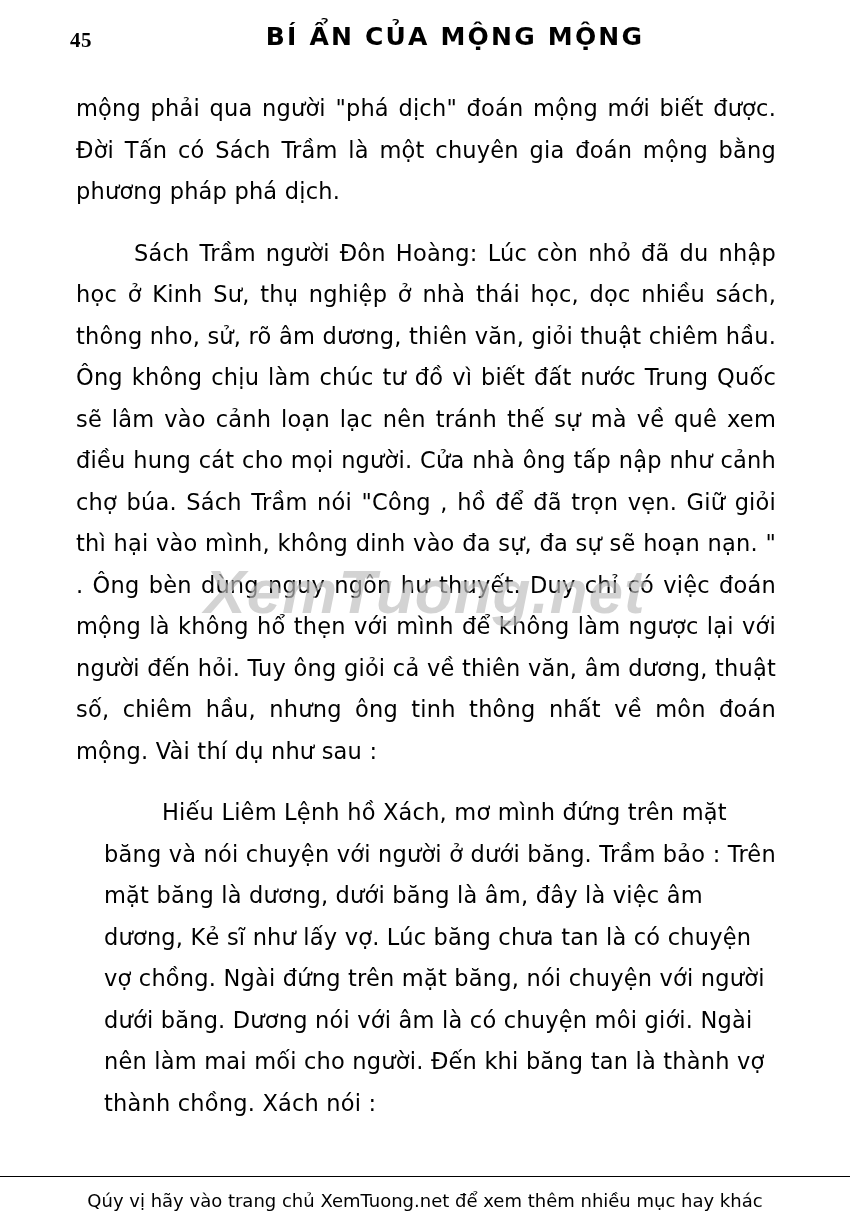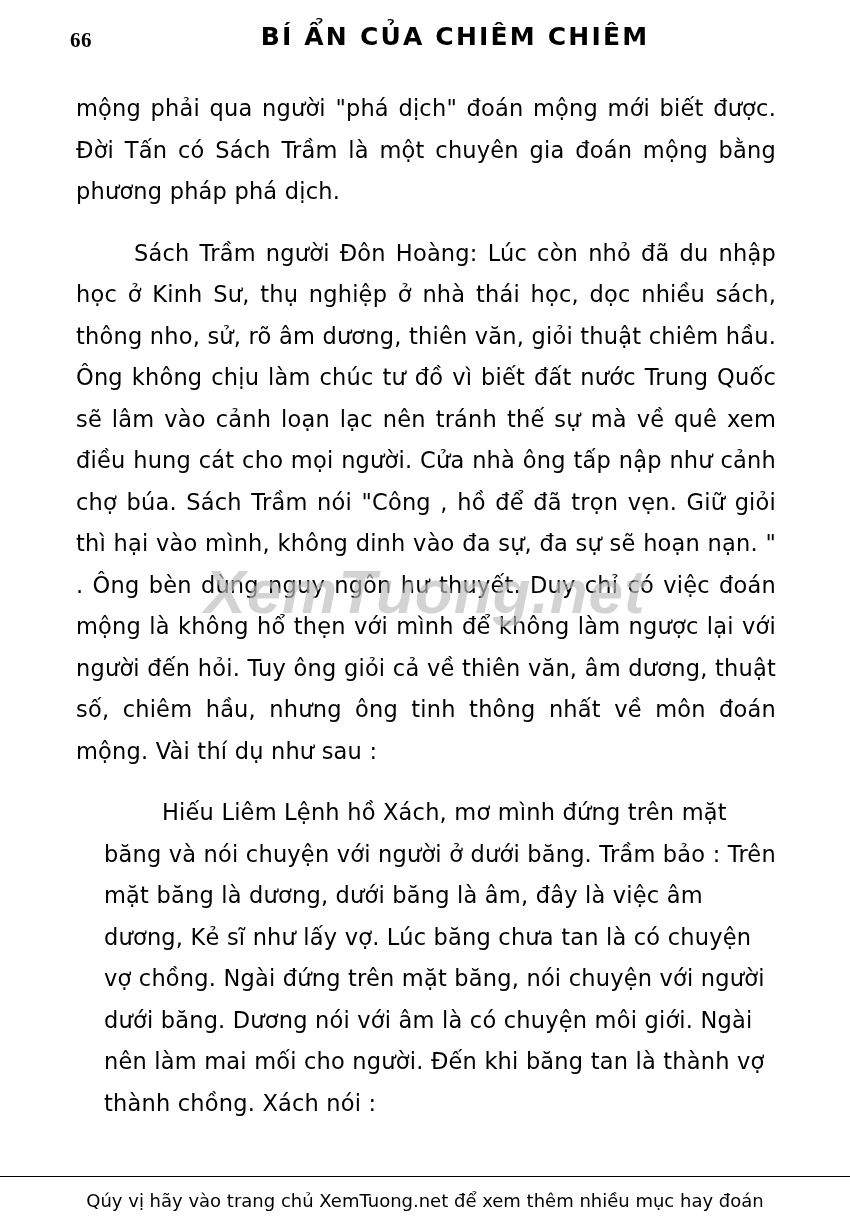--- a/index.html
+++ b/index.html
@@ -102,30 +102,30 @@
   .footer .site {
     font-weight: normal;
   }
 </style>
 </head>
 <body>
 
 <div class="page">
 
   <div class="header">
-    <div class="page-number">66</div>
-    <div class="book-title">BÍ ẨN CỦA CHIÊM CHIÊM</div>
+    <div class="page-number">45</div>
+    <div class="book-title">BÍ ẨN CỦA MỘNG MỘNG</div>
   </div>
 
   <div class="body-text">
     <p>mộng phải qua người "phá dịch" đoán mộng mới biết được. Đời Tấn có Sách Trầm là một chuyên gia đoán mộng bằng phương pháp phá dịch.</p>
     <p class="indent">Sách Trầm người Đôn Hoàng: Lúc còn nhỏ đã du nhập học ở Kinh Sư, thụ nghiệp ở nhà thái học, dọc nhiều sách, thông nho, sử, rõ âm dương, thiên văn, giỏi thuật chiêm hầu. Ông không chịu làm chúc tư đồ vì biết đất nước Trung Quốc sẽ lâm vào cảnh loạn lạc nên tránh thế sự mà về quê xem điều hung cát cho mọi người. Cửa nhà ông tấp nập như cảnh chợ búa. Sách Trầm nói "Công , hồ để đã trọn vẹn. Giữ giỏi thì hại vào mình, không dinh vào đa sự, đa sự sẽ hoạn nạn. " . Ông bèn dùng nguy ngôn hư thuyết. Duy chỉ có việc đoán mộng là không hổ thẹn với mình để không làm ngược lại với người đến hỏi. Tuy ông giỏi cả về thiên văn, âm dương, thuật số, chiêm hầu, nhưng ông tinh thông nhất về môn đoán mộng. Vài thí dụ như sau :</p>
     <p class="indent last">Hiếu Liêm Lệnh hồ Xách, mơ mình đứng trên mặt băng và nói chuyện với người ở dưới băng. Trầm bảo : Trên mặt băng là dương, dưới băng là âm, đây là việc âm dương, Kẻ sĩ như lấy vợ. Lúc băng chưa tan là có chuyện vợ chồng. Ngài đứng trên mặt băng, nói chuyện với người dưới băng. Dương nói với âm là có chuyện môi giới. Ngài nên làm mai mối cho người. Đến khi băng tan là thành vợ thành chồng. Xách nói :</p>
   </div>
 
   <div class="watermark">XemTuong.net</div>
 
   <div class="footer-rule"></div>
   <div class="footer">
-    <span class="site">Qúy vị hãy vào trang chủ XemTuong.net để xem thêm nhiều mục hay đoán</span>
+    <span class="site">Qúy vị hãy vào trang chủ XemTuong.net để xem thêm nhiều mục hay khác</span>
   </div>
 
 </div>
 
 </body></html>

